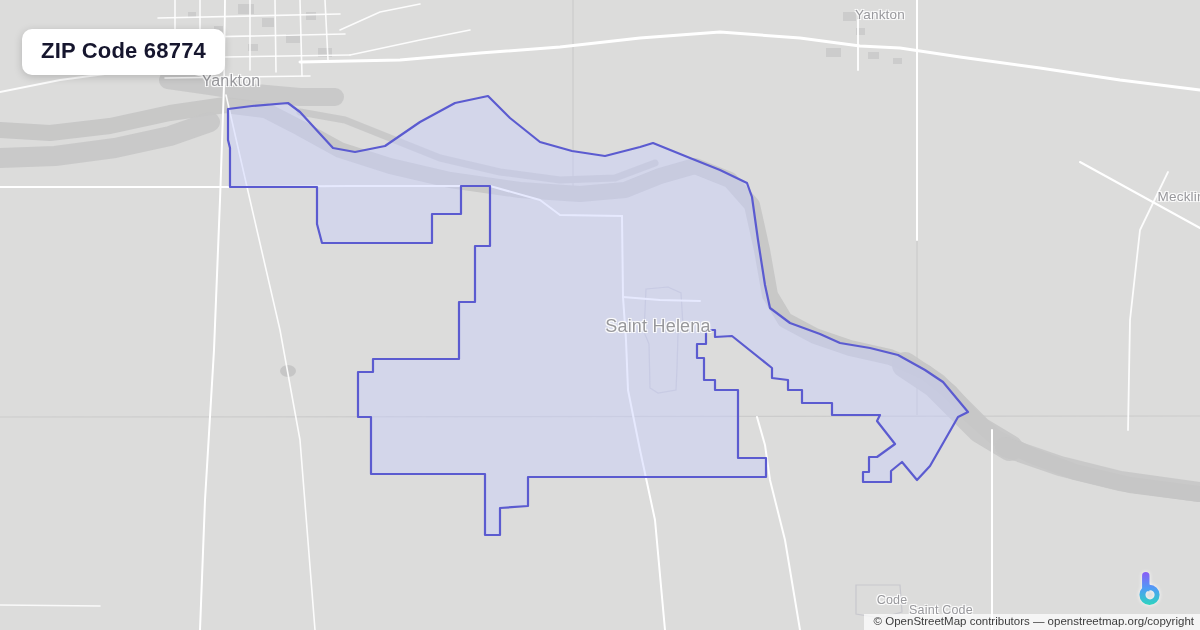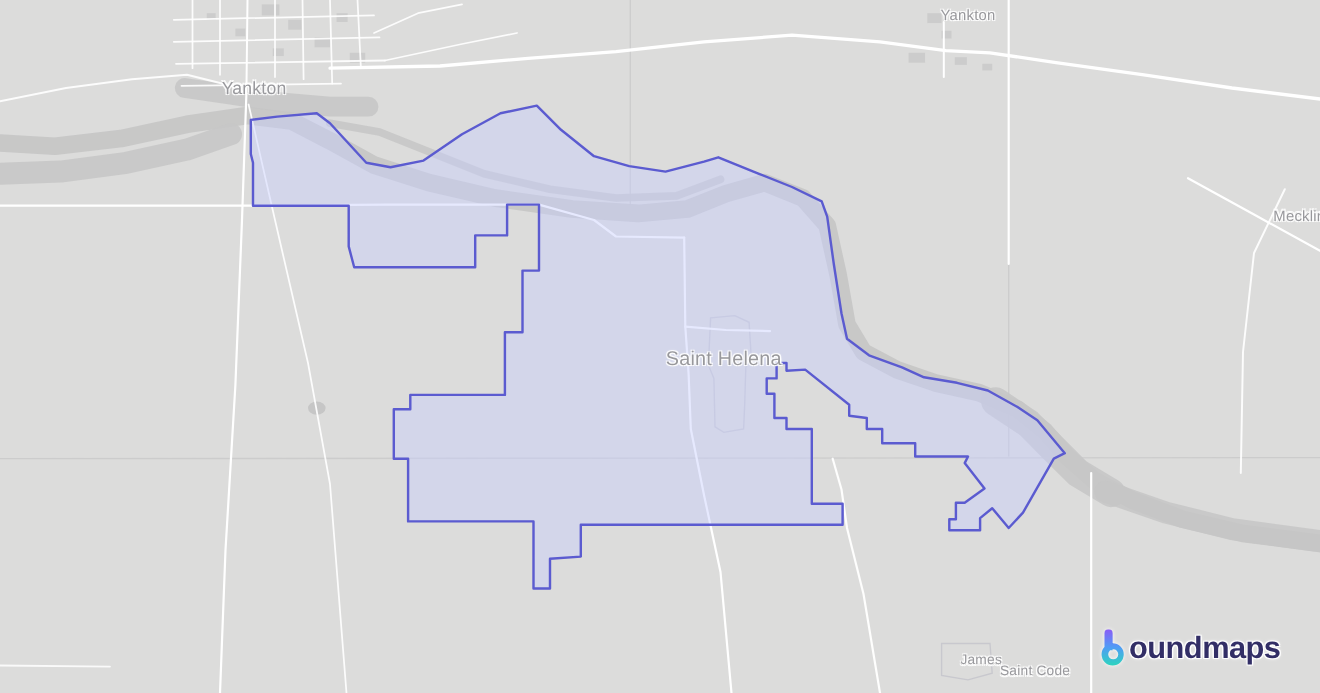--- a/index.html
+++ b/index.html
@@ -103,36 +103,41 @@
       <polyline points="350,55 420,40 470,30" fill="none" stroke="#ffffff" stroke-width="1.6" stroke-opacity="0.9" stroke-linecap="round" stroke-linejoin="round"></polyline>
       <polyline points="0,605 100,606" fill="none" stroke="#ffffff" stroke-width="1.6" stroke-opacity="0.85" stroke-linecap="round" stroke-linejoin="round"></polyline>
       <polygon points="228,109 252,106 288,103 300,112 333,148 355,152 385,146 420,122 455,103 488,96 510,118 540,142 572,151 605,156 640,147 653,143 690,158 720,170 747,183 752,197 758,240 765,285 770,308 790,323 820,334 840,343 870,348 898,355 925,370 943,382 968,412 958,417 930,466 917,480 902,462 891,471 891,482 863,482 863,472 869,472 869,457 877,457 895,444 877,421 880,415 832,415 832,403 802,403 802,390 788,390 788,380 772,378 772,368 732,336 715,337 715,330 706,330 706,344 697,344 697,358 704,358 704,380 715,380 715,390 738,390 738,458 766,458 766,477 528,477 528,506 500,508 500,535 485,535 485,474 371,474 371,417 358,417 358,372 373,372 373,359 459,359 459,302 475,302 475,246 490,246 490,186 461,186 461,214 432,214 432,243 322,243 317,224 317,187 230,187 230,148 228,140" fill="rgba(200,207,252,0.45)" stroke="#5b5bd0" stroke-width="2.2" stroke-linejoin="round"></polygon>
     </svg>
 
   <div class="labels-layer" id="labels">
       <div class="place-label" style="left: 880px; top: 14px; font-size: 13.5px;">Yankton</div>
       <div class="place-label" style="left: 231px; top: 81px; font-size: 16px;">Yankton</div>
       <div class="place-label" style="left: 1185px; top: 196px; font-size: 13.5px;">Meckling</div>
       <div class="place-label" style="left: 658px; top: 326px; font-size: 18px;">Saint Helena</div>
-      <div class="place-label" style="left: 892px; top: 600px; font-size: 12.5px;">James</div>
+      <div class="place-label" style="left: 892px; top: 600px; font-size: 12.5px;">Code</div>
       <div class="place-label" style="left: 941px; top: 610px; font-size: 12.5px;">Saint Code</div>
     </div>
 
+  <div class="title-card">
+    <span class="title-text">ZIP Code 68774</span>
+  </div>
 
   <div class="brand">
     <svg class="b-icon" width="27" height="34" viewBox="0 0 24 32">
       <defs>
         <linearGradient id="bgrad" x1="0" y1="0" x2="0" y2="1">
           <stop offset="0" stop-color="#8b5cf6"></stop>
           <stop offset="0.5" stop-color="#4f9cf5"></stop>
           <stop offset="1" stop-color="#2dd4bf"></stop>
         </linearGradient>
       </defs>
       <path fill="url(#bgrad)" fill-rule="nonzero" d="
         M5 3.5 Q5 0 8.5 0 Q12 0 12 3.5 L12 18 L5 18 Z
         M21.5 21.5 A9.5 9.5 0 1 1 2.5 21.5 A9.5 9.5 0 1 1 21.5 21.5 Z
         M8.2 21.5 A4.3 4.3 0 1 0 16.8 21.5 A4.3 4.3 0 1 0 8.2 21.5 Z"></path>
     </svg>
-    <span class="brand-text">oundmaps</span>
   </div>
 
+  <div class="attribution">
+    <span>© OpenStreetMap contributors — openstreetmap.org/copyright</span>
+  </div>
 
 </div>
 
 </body></html>

